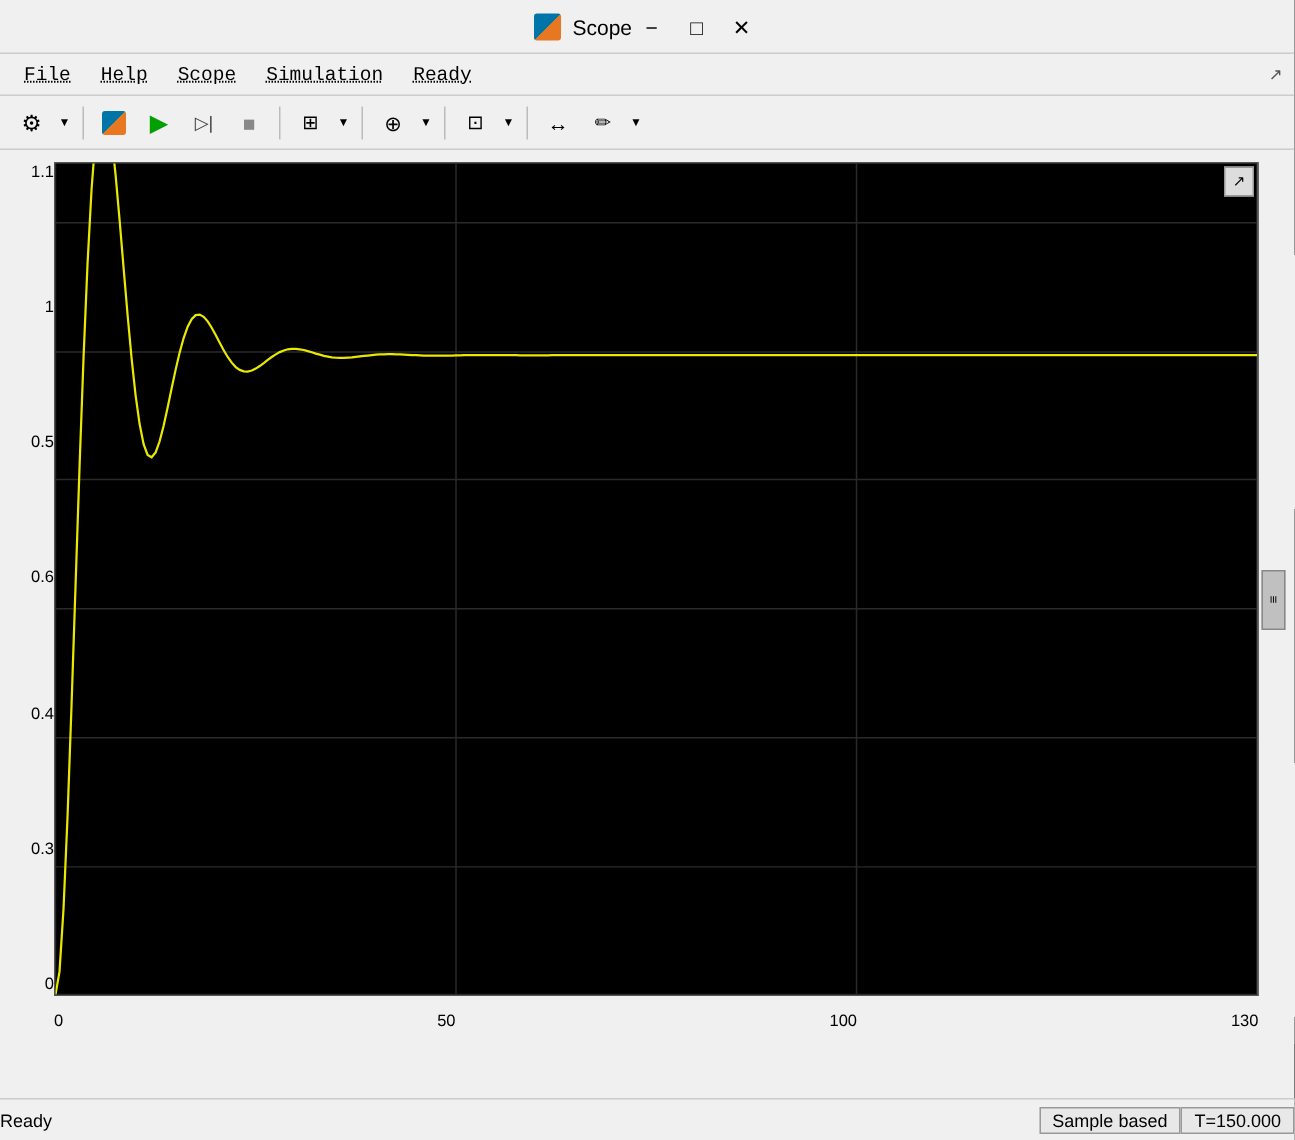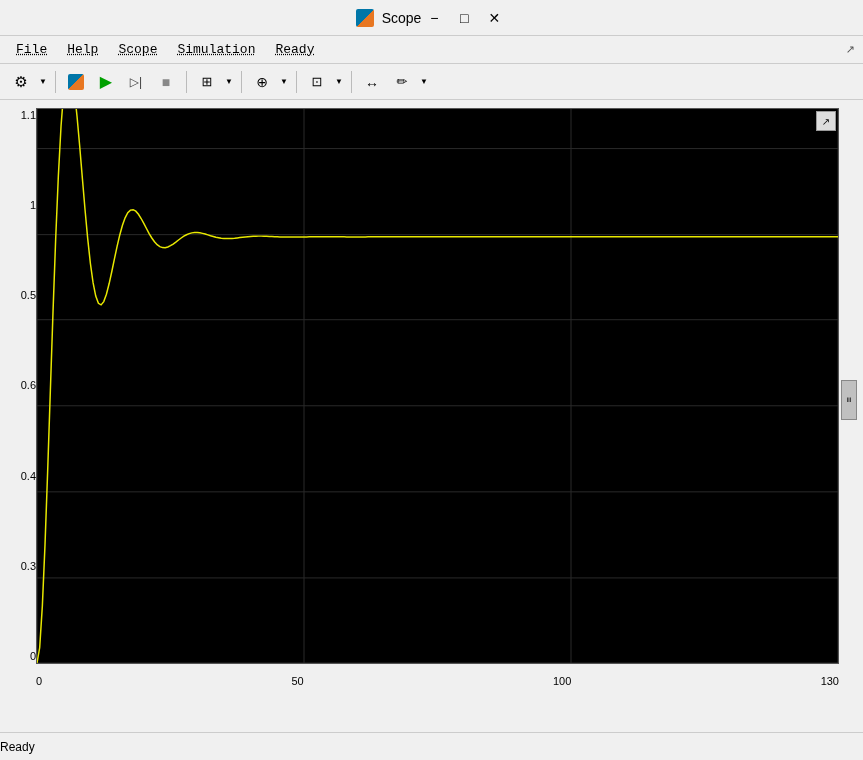--- a/index.html
+++ b/index.html
@@ -236,13 +236,17 @@
       <span class="x-label">0</span>
       <span class="x-label">50</span>
       <span class="x-label">100</span>
       <span class="x-label">130</span>
     </div>
   </div>
 </div>
 
 <div class="status-bar">
   <span class="status-left">Ready</span>
+  <div class="status-right">
+    <span class="status-badge">Sample based</span>
+    <span class="status-badge">T=150.000</span>
+  </div>
 </div>
 
 </body></html>

